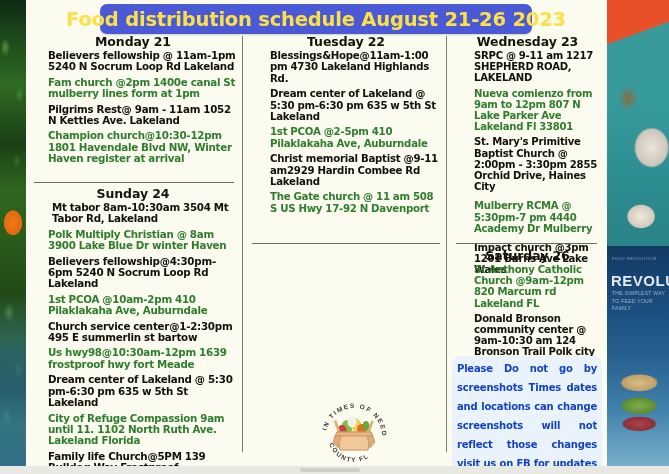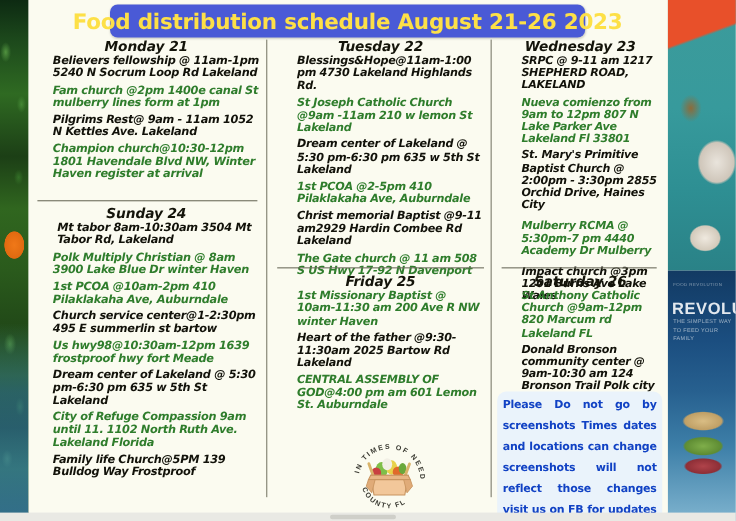--- a/index.html
+++ b/index.html
@@ -120,21 +120,21 @@
     font-weight: bold;
     font-size: 19.5px;
     letter-spacing: -.2px;
     white-space: nowrap;
   }
 
   
   #grid {
     position: absolute;
     left: 0; top: 34px;
-    width: 581px; height: 432px; font-style: italic;
+    width: 581px; height: 432px;
   }
 
   .col {
     position: absolute;
     top: 0; bottom: 0;
   }
   .col-1 { left: 2px;   width: 214px; }
   .col-2 { left: 218px; width: 202px; }
   .col-3 { left: 422px; width: 159px; }
 
@@ -264,49 +264,43 @@
           <div class="entry dark">Pilgrims Rest@ 9am - 11am 1052 N Kettles Ave. Lakeland</div>
           <div class="entry green">Champion church@10:30-12pm 1801 Havendale Blvd NW, Winter Haven register at arrival</div>
         </div>
 
         <div class="hline" style="top:148px;"></div>
 
         <div class="cell" style="top:152px;">
           <div class="day-head">Sunday 24</div>
           <div class="entry dark indent">Mt tabor 8am-10:30am 3504 Mt Tabor Rd, Lakeland</div>
           <div class="entry green">Polk Multiply Christian @ 8am 3900 Lake Blue Dr winter Haven</div>
+          <div class="entry dark">Believers fellowship@4:30pm-6pm 5240 N Socrum Loop Rd Lakeland</div>
           <div class="entry green">1st PCOA @10am-2pm 410 Pilaklakaha Ave, Auburndale</div>
           <div class="entry dark">Church service center@1-2:30pm 495 E summerlin st  bartow</div>
           <div class="entry green">Us hwy98@10:30am-12pm 1639 frostproof hwy fort Meade</div>
           <div class="entry dark">Dream center of Lakeland @ 5:30  pm-6:30 pm 635 w 5th St Lakeland</div>
           <div class="entry green">City of Refuge Compassion 9am until 11. 1102 North Ruth Ave. Lakeland Florida</div>
           <div class="entry dark">Family life Church@5PM 139 Bulldog Way Frostproof</div>
         </div>
       </div>
 
       <div class="col col-2">
 
         <div class="cell" style="top:0; left:6px;">
           <div class="day-head">Tuesday 22</div>
           <div class="entry dark">Blessings&amp;Hope@11am-1:00 pm 4730 Lakeland Highlands Rd.</div>
-          <div class="entry green">St Joseph Catholic Church @9am -11am 210 w lemon St Lakeland</div>
           <div class="entry dark">Dream center of Lakeland @ 5:30  pm-6:30 pm 635 w 5th St Lakeland</div>
           <div class="entry green"> 1st PCOA @2-5pm 410 Pilaklakaha Ave, Auburndale</div>
           <div class="entry dark">Christ memorial Baptist @9-11 am2929 Hardin Combee Rd Lakeland</div>
           <div class="entry green">The Gate church @ 11 am 508 S US Hwy 17-92 N Davenport</div>
         </div>
 
         <div class="hline" style="top:209px; left:8px; right:6px;"></div>
 
-        <div class="cell" style="top:214px; left:6px;">
-          <div class="day-head">Friday 25</div>
-          <div class="entry green">1st Missionary Baptist @ 10am-11:30 am 200 Ave R NW winter Haven</div>
-          <div class="entry dark"> Heart of the father @9:30-11:30am 2025 Bartow Rd Lakeland</div>
-          <div class="entry green">CENTRAL ASSEMBLY OF GOD@4:00 pm am 601 Lemon St. Auburndale</div>
-        </div>
       </div>
 
       <div class="col col-3">
 
         <div class="cell" style="top:0; left:6px; right:6px;">
           <div class="day-head">Wednesday 23</div>
           <div class="entry dark">SRPC @ 9-11 am 1217 SHEPHERD ROAD, LAKELAND</div>
           <div class="entry green">Nueva comienzo from 9am to 12pm 807 N Lake Parker Ave Lakeland Fl 33801</div>
           <div class="entry dark">St. Mary's Primitive Baptist Church @ 2:00pm - 3:30pm 2855 Orchid Drive, Haines City</div>
           <div class="entry green" style="margin-top:8px;">Mulberry RCMA @ 5:30pm-7 pm 4440 Academy Dr Mulberry</div>

